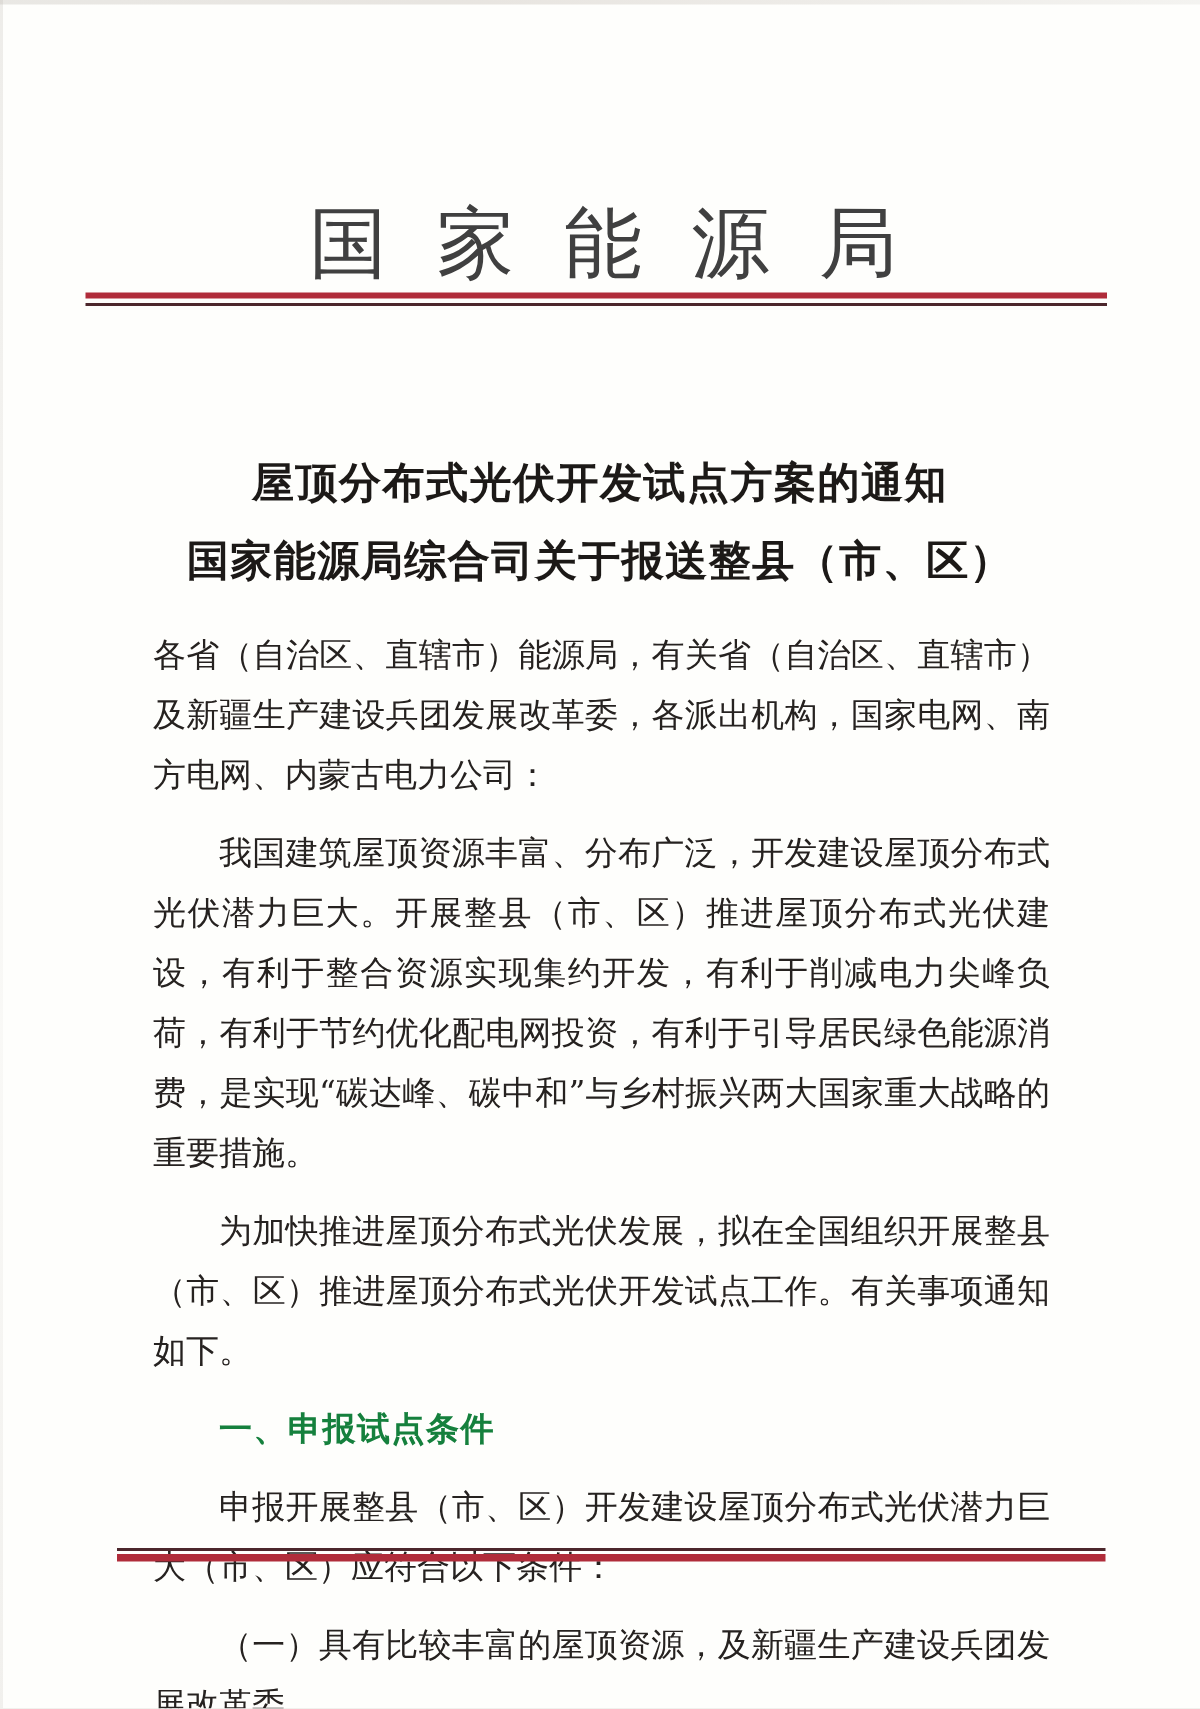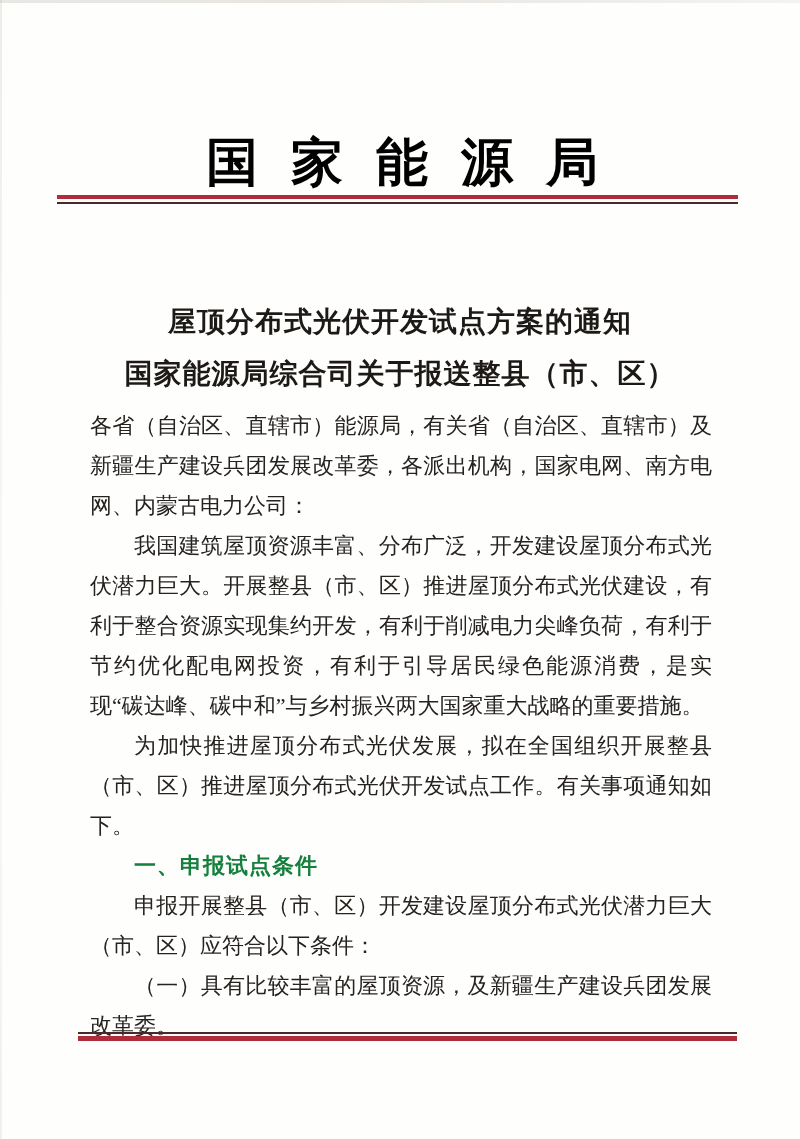--- a/index.html
+++ b/index.html
@@ -32,22 +32,22 @@
       rgba(190,185,178,0.25), rgba(190,185,178,0.08) 60%, rgba(190,185,178,0.20));
   }
   
   .letterhead {
     position: absolute;
     top: 128px;
     left: 0;
     width: 100%;
     text-align: center;
     font-size: 52px;
-    font-weight: 700;
-    color: #000000;
+    font-weight: 400;
+    color: #404040;
     letter-spacing: 33px;
     padding-left: 37px;
     box-sizing: border-box;
     white-space: nowrap;
   }
   .header-rule {
     position: absolute;
     top: 195px;
     left: 57px;
     width: 681px;
@@ -82,26 +82,25 @@
     top: 406px;
     left: 90px;
     width: 622px;
     font-size: 22px;
     line-height: 40px;
     color: #262220;
     text-align: justify;
     text-justify: inter-ideograph;
   }
   .doc-body p {
-    margin: 0;
+    margin: 12px;
     padding: 0;
   }
   .doc-body p.indent {
     text-indent: 2em;
-    font-family: Liberation Serif, serif;
   }
   .doc-body p.heading {
     text-indent: 2em;
     font-family: "DejaVu Sans", "Liberation Sans", sans-serif;
     font-weight: bold;
     color: #15803d;
     letter-spacing: 1px;
   }
   
   .footer-rule {

